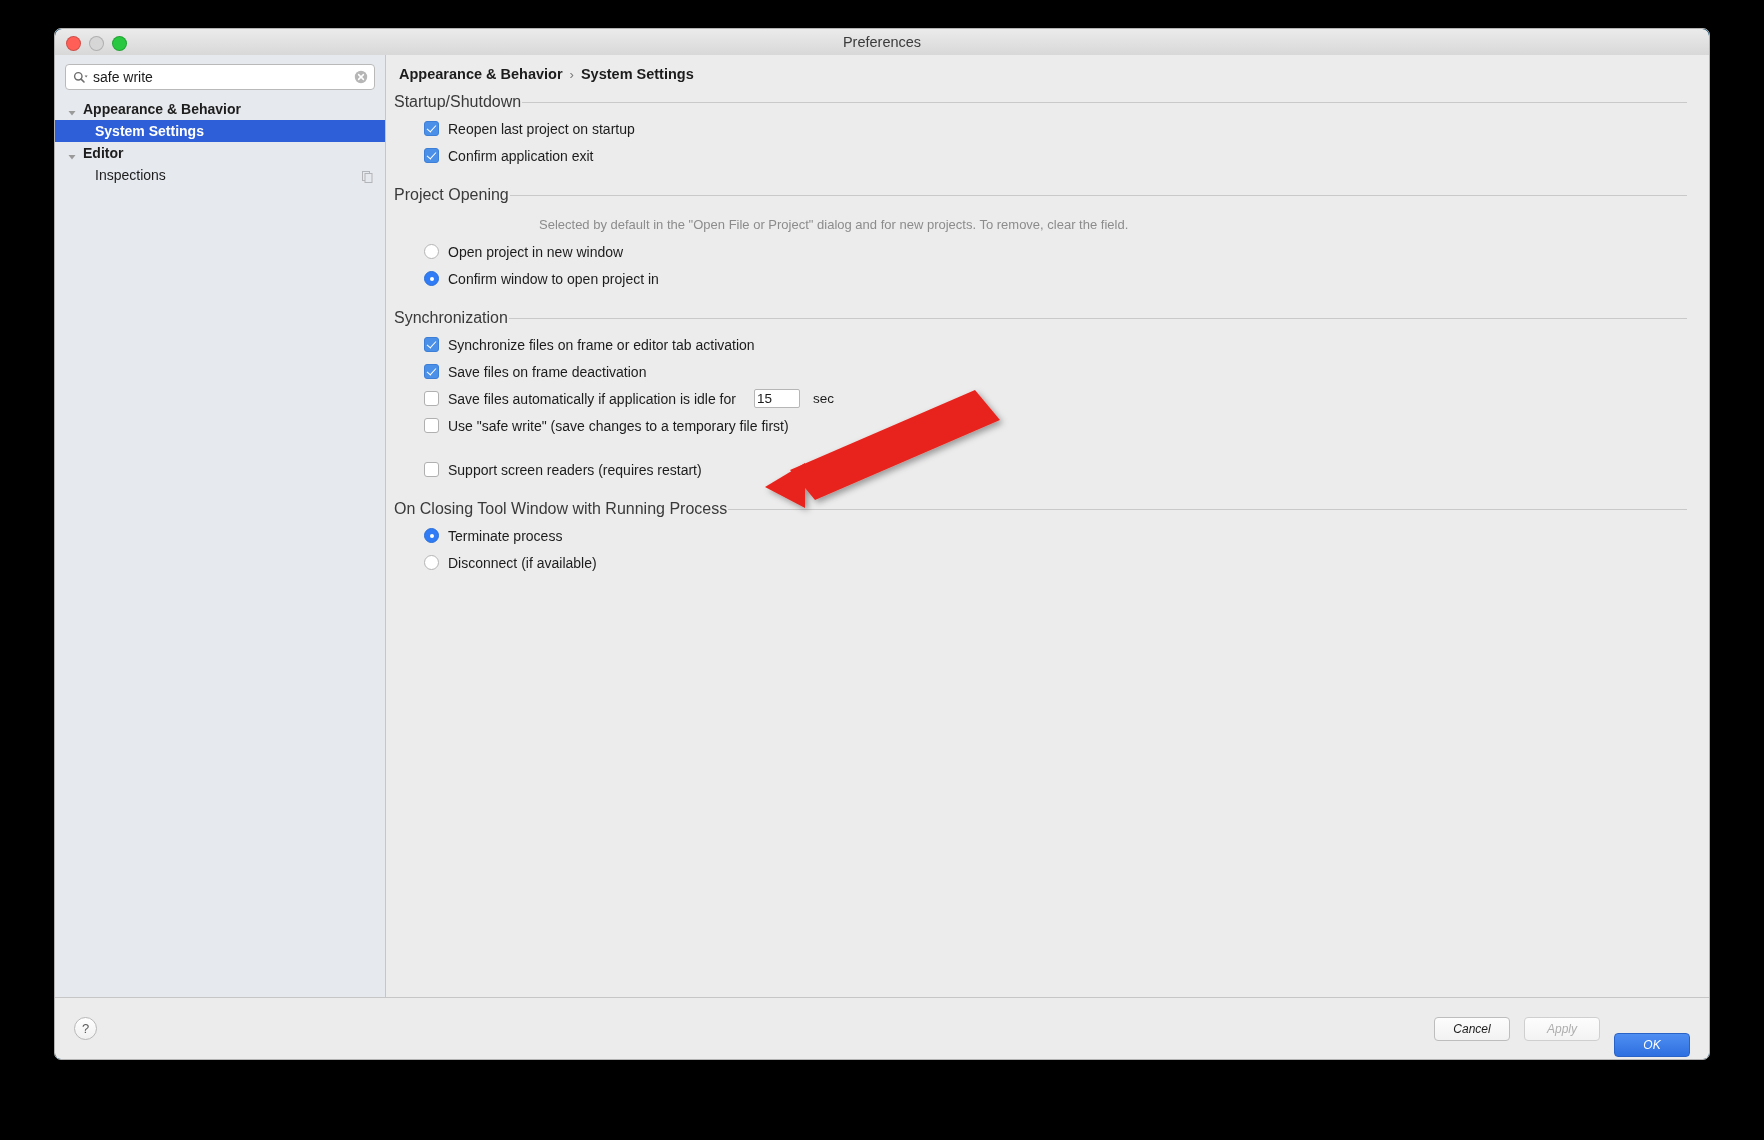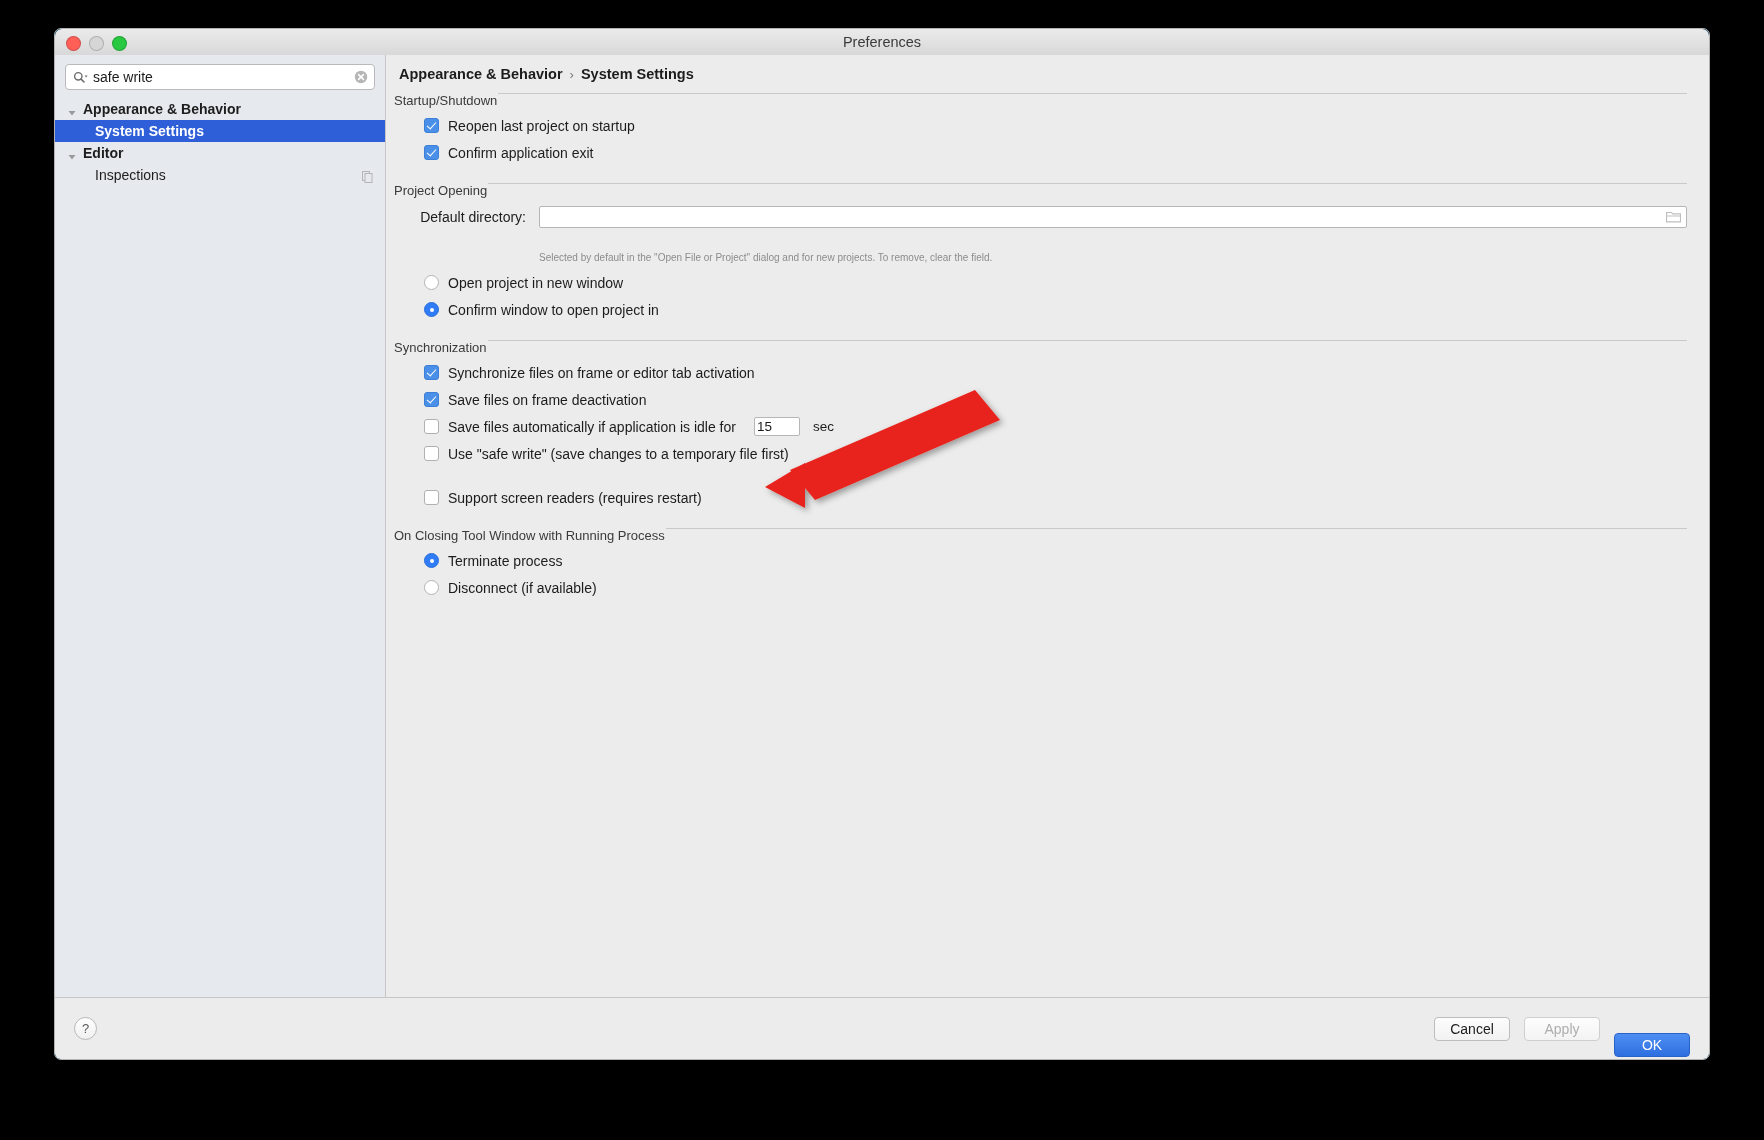--- a/index.html
+++ b/index.html
@@ -180,22 +180,23 @@
     padding: 0 22px 0 8px;
   }
 
   .group {
     margin-top: 17px;
   }
   .group:first-child { margin-top: 4px; }
 
   .group-header {
     display: flex;
+    align-items: center;
     gap: 1px;
-    font-size: 13px;
+    font-size: 16px;
     color: #3a3a3a;
     margin-bottom: 4px;
   }
   .group-rule {
     flex: 1;
     height: 1px;
     background: #c9c9c9;
   }
 
   .opt-row {
@@ -293,23 +294,23 @@
   }
   .browse-icon {
     position: absolute;
     right: 5px;
     top: 3px;
     opacity: 0.55;
   }
 
   .hint {
     padding-left: 145px;
-    font-size: 10px;
+    font-size: 13px;
     color: #8c8c8c;
-    margin-top: 20px;
+    margin-top: 13px;
     margin-bottom: 6px;
     white-space: nowrap;
   }
 
   .inline-input {
     width: 46px;
     height: 19px;
     background: #ffffff;
     border: 1px solid #b6b6b6;
     border-radius: 2px;
@@ -348,27 +349,28 @@
     display: flex;
     align-items: center;
     justify-content: center;
     margin-left: 19px;
   }
   .footer-spacer { flex: 1; }
   .btn {
     min-width: 76px;
     height: 24px;
     border-radius: 4px;
-    font-size: 14px;
+    font-size: 12px;
     display: flex;
     align-items: center;
     justify-content: center;
     margin-right: 14px;
     padding: 0 14px;
     box-sizing: border-box;
+    font-style: italic;
   }
   .btn.normal {
     background: linear-gradient(to bottom,#fdfdfd,#f2f2f2);
     border: 1px solid #bdbdbd;
     color: #1c1c1c;
   }
   .btn.disabled {
     background: linear-gradient(to bottom,#fdfdfd,#f3f3f3);
     border: 1px solid #cfcfcf;
     color: #aeaeae;
@@ -492,32 +494,20 @@
               <span class="opt-label">Confirm application exit</span>
             </div>
           </div>
 
           <div class="group">
             <div class="group-header">
               <span>Project Opening</span>
               <span class="group-rule"></span>
             </div>
 
-            <div class="field-row">
-              <span class="field-label">Default directory:</span>
-              <span class="text-input" placeholder="">
-                <span></span>
-                <span class="browse-icon">
-                  <svg width="15" height="13" viewBox="0 0 15 13">
-                    <path d="M0.5 2.5 h5 l1.2 1.4 h7.8 v8 h-14 z" fill="none" stroke="#8a8a8a" stroke-width="1.1"></path>
-                    <line x1="0.5" y1="6" x2="14.5" y2="6" stroke="#8a8a8a" stroke-width="1"></line>
-                  </svg>
-                </span>
-              </span>
-            </div>
 
             <div class="hint">Selected by default in the "Open File or Project" dialog and for new projects. To remove, clear the field.</div>
 
             <div class="opt-row">
               <span class="rb off"></span>
               <span class="opt-label">Open project in new window</span>
             </div>
             <div class="opt-row">
               <span class="rb on"></span>
               <span class="opt-label">Confirm window to open project in</span>

